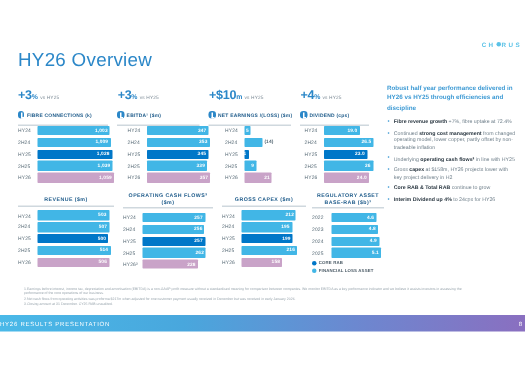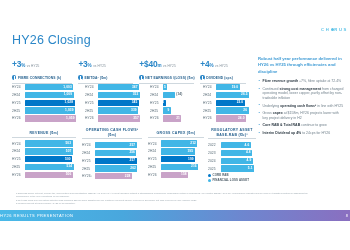--- a/index.html
+++ b/index.html
@@ -240,21 +240,21 @@
 </style>
 </head>
 <body>
 
 <div id="slide">
 
   <div class="logo">
     <span>CH</span><span class="dot"></span><span>RUS</span>
   </div>
 
-  <div class="title">HY26 Closing</div>
+  <div class="title">HY26 Overview</div>
 
   <div class="kpi-row">
     <div class="kpi w1">
       <div class="kpi-top">
         <span class="kpi-val">+3</span><span class="kpi-unit">%</span><span class="kpi-vs">vs HY25</span>
       </div>
       <div class="kpi-label">
         <span class="kpi-bullet"></span>
         <span class="kpi-name">FIBRE CONNECTIONS (k)</span>
       </div>
@@ -265,21 +265,21 @@
         <span class="kpi-val">+3</span><span class="kpi-unit">%</span><span class="kpi-vs">vs HY25</span>
       </div>
       <div class="kpi-label">
         <span class="kpi-bullet"></span>
         <span class="kpi-name">EBITDA¹ ($m)</span>
       </div>
       <div class="kpi-underline"></div>
     </div>
     <div class="kpi w3">
       <div class="kpi-top">
-        <span class="kpi-val">+$40</span><span class="kpi-unit">m</span><span class="kpi-vs">vs HY25</span>
+        <span class="kpi-val">+$10</span><span class="kpi-unit">m</span><span class="kpi-vs">vs HY25</span>
       </div>
       <div class="kpi-label">
         <span class="kpi-bullet"></span>
         <span class="kpi-name" style="text-align:center">NET EARNINGS /(LOSS) ($m)</span>
       </div>
       <div class="kpi-underline"></div>
     </div>
     <div class="kpi w4">
       <div class="kpi-top">
         <span class="kpi-val">+4</span><span class="kpi-unit">%</span><span class="kpi-vs">vs HY25</span>

